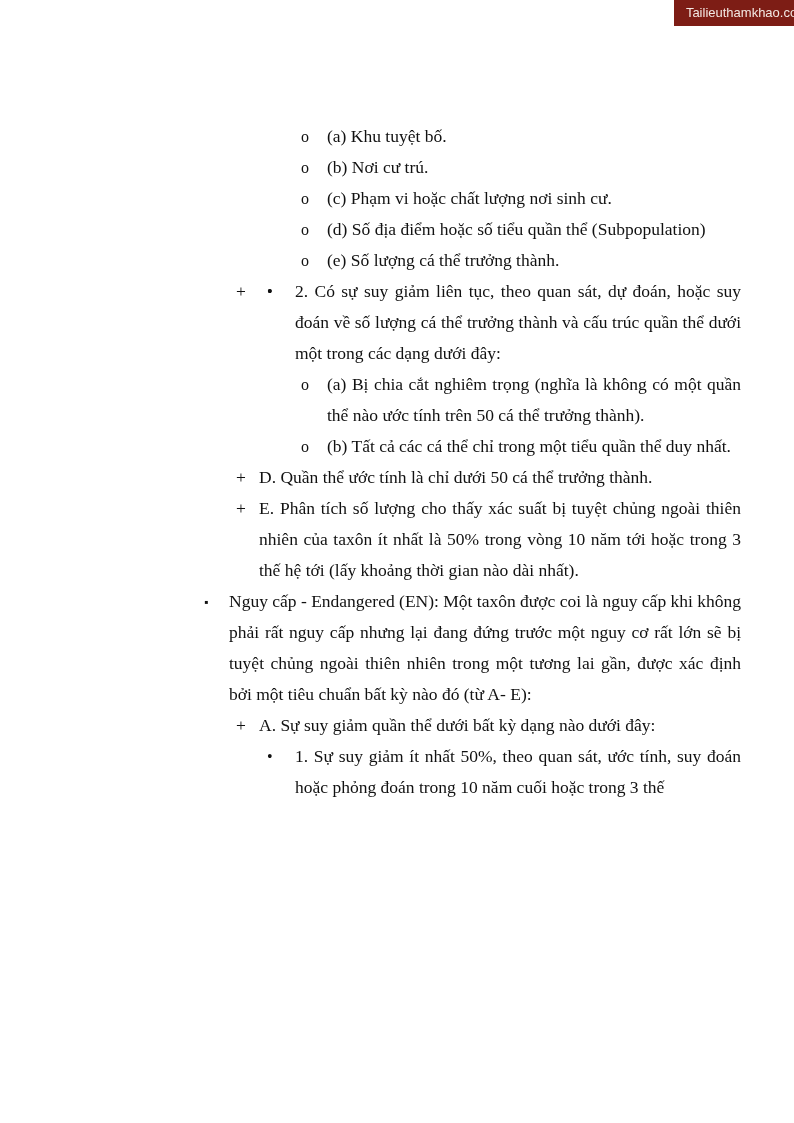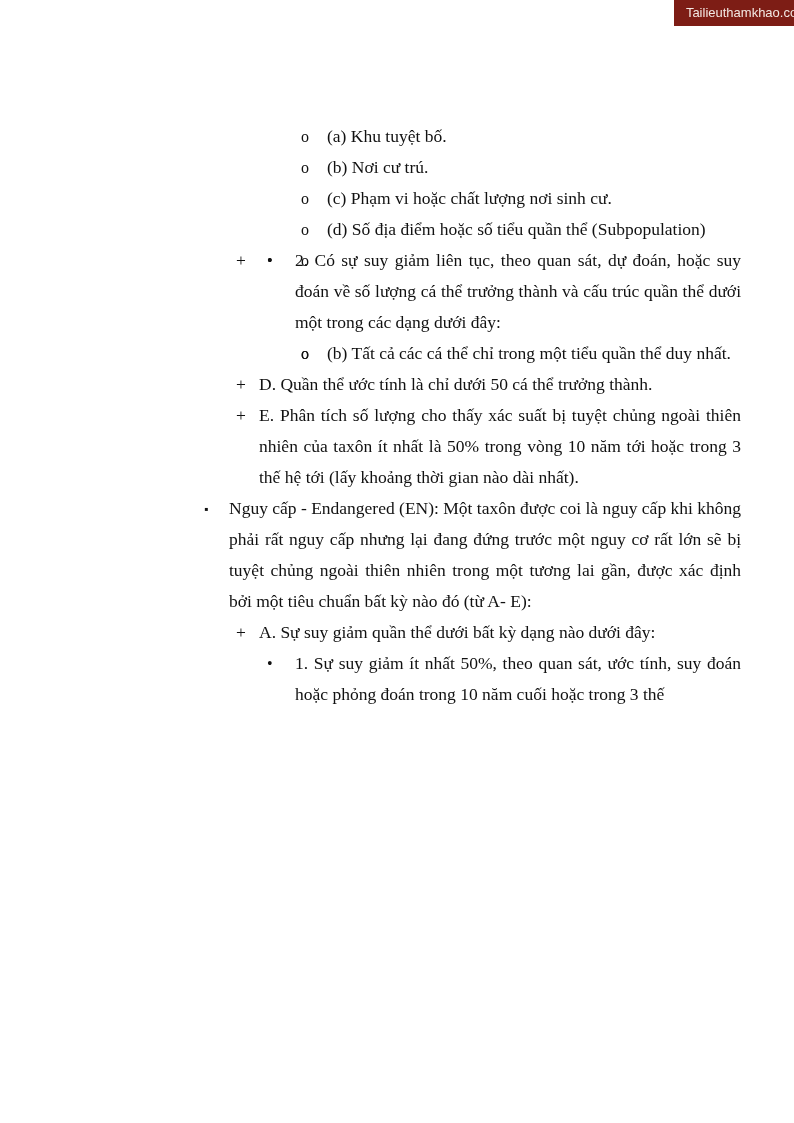--- a/index.html
+++ b/index.html
@@ -71,25 +71,25 @@
 <div class="page">
   <div class="watermark">Tailieuthamkhao.com</div>
 
   <div class="page-number">37</div>
 
   <div class="content">
       <div class="item level-circle"><span class="marker">o</span><span>(a) Khu tuyệt bố.</span></div>
       <div class="item level-circle"><span class="marker">o</span><span>(b) Nơi cư trú.</span></div>
       <div class="item level-circle"><span class="marker">o</span><span>(c) Phạm vi hoặc chất lượng nơi sinh cư.</span></div>
       <div class="item level-circle"><span class="marker">o</span><span>(d) Số địa điểm hoặc số tiểu quần thể (Subpopulation)</span></div>
-      <div class="item level-circle"><span class="marker">o</span></div>
+      <div class="item level-circle"><span class="marker">o</span><span>(e) Số lượng cá thể trưởng thành.</span></div>
       <div class="item level-plus"><span class="marker">+</span></div>
       <div class="item level-bullet"><span class="marker">•</span></div>
       <div class="item level-bullet"><span class="marker">•</span><span>2. Có sự suy giảm liên tục, theo quan sát, dự đoán, hoặc suy đoán về số lượng cá thể trưởng thành và cấu trúc quần thể dưới một trong các dạng dưới đây:</span></div>
-      <div class="item level-circle"><span class="marker">o</span></div>
+      <div class="item level-circle"><span class="marker">o</span><span>(a) Bị chia cắt nghiêm trọng (nghĩa là không có một quần thể nào ước tính trên 50 cá thể trưởng thành).</span></div>
       <div class="item level-circle"><span class="marker">o</span><span>(b) Tất cả các cá thể chỉ trong một tiểu quần thể duy nhất.</span></div>
       <div class="item level-plus"><span class="marker">+</span><span>D. Quần thể ước tính là chỉ dưới 50 cá thể trưởng thành.</span></div>
       <div class="item level-plus"><span class="marker">+</span><span>E. Phân tích số lượng cho thấy xác suất bị tuyệt chủng ngoài thiên nhiên của taxôn ít nhất là 50% trong vòng 10 năm tới hoặc trong 3 thế hệ tới (lấy khoảng thời gian nào dài nhất).</span></div>
       <div class="item level-square"><span class="marker">▪</span><span>Nguy cấp - Endangered (EN): Một taxôn được coi là nguy cấp khi không phải rất nguy cấp nhưng lại đang đứng trước một nguy cơ rất lớn sẽ bị tuyệt chủng ngoài thiên nhiên trong một tương lai gần, được xác định bởi một tiêu chuẩn bất kỳ nào đó (từ A- E):</span></div>
       <div class="item level-plus"><span class="marker">+</span><span>A. Sự suy giảm quần thể dưới bất kỳ dạng nào dưới đây:</span></div>
       <div class="item level-bullet"><span class="marker">•</span><span>1. Sự suy giảm ít nhất 50%, theo quan sát, ước tính, suy đoán hoặc phỏng đoán trong 10 năm cuối hoặc trong 3 thế</span></div>
     </div>
 </div>
 
 </body></html>

